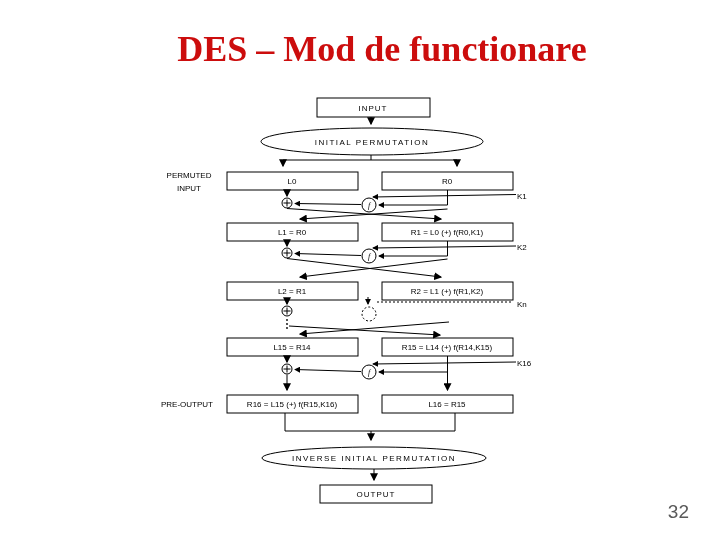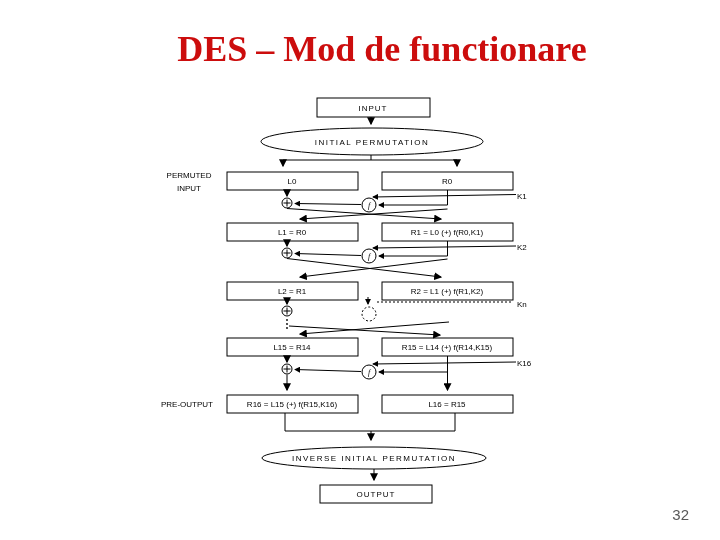--- a/index.html
+++ b/index.html
@@ -1,21 +1,21 @@
 <!DOCTYPE html>
 <html><head>
 <meta charset="utf-8">
 <style>
   html,body{margin:0;padding:0;background:#fff;}
   .slide{position:relative;width:720px;height:540px;background:#ffffff;overflow:hidden;
          font-family:"Liberation Sans",sans-serif;}
   .slide-title{position:absolute;top:28px;left:0;width:700px;text-align:center;
                font-family:"Liberation Serif",serif;font-weight:bold;font-size:36px;
                color:#cc0d0d;letter-spacing:0px;margin-left:32px;}
-  .page-number{position:absolute;right:31px;bottom:17px;font-size:15px;color:#595959;
+  .page-number{position:absolute;right:31px;bottom:17px;font-size:19px;color:#595959;
                font-family:"Liberation Sans",sans-serif;}
   svg{position:absolute;top:0;left:0;}
   svg text{font-family:"Liberation Sans",sans-serif;font-size:8px;fill:#000;}
   .shape{stroke:#000;fill:none;stroke-width:1;}
   .wire{stroke:#000;fill:none;stroke-width:1;}
   .dotted{stroke-dasharray:2,2;}
   .flabel{font-size:8px;font-family:"Liberation Serif",serif;font-style:italic;}
   .elabel{letter-spacing:1.5px;}
 </style>
 </head>

